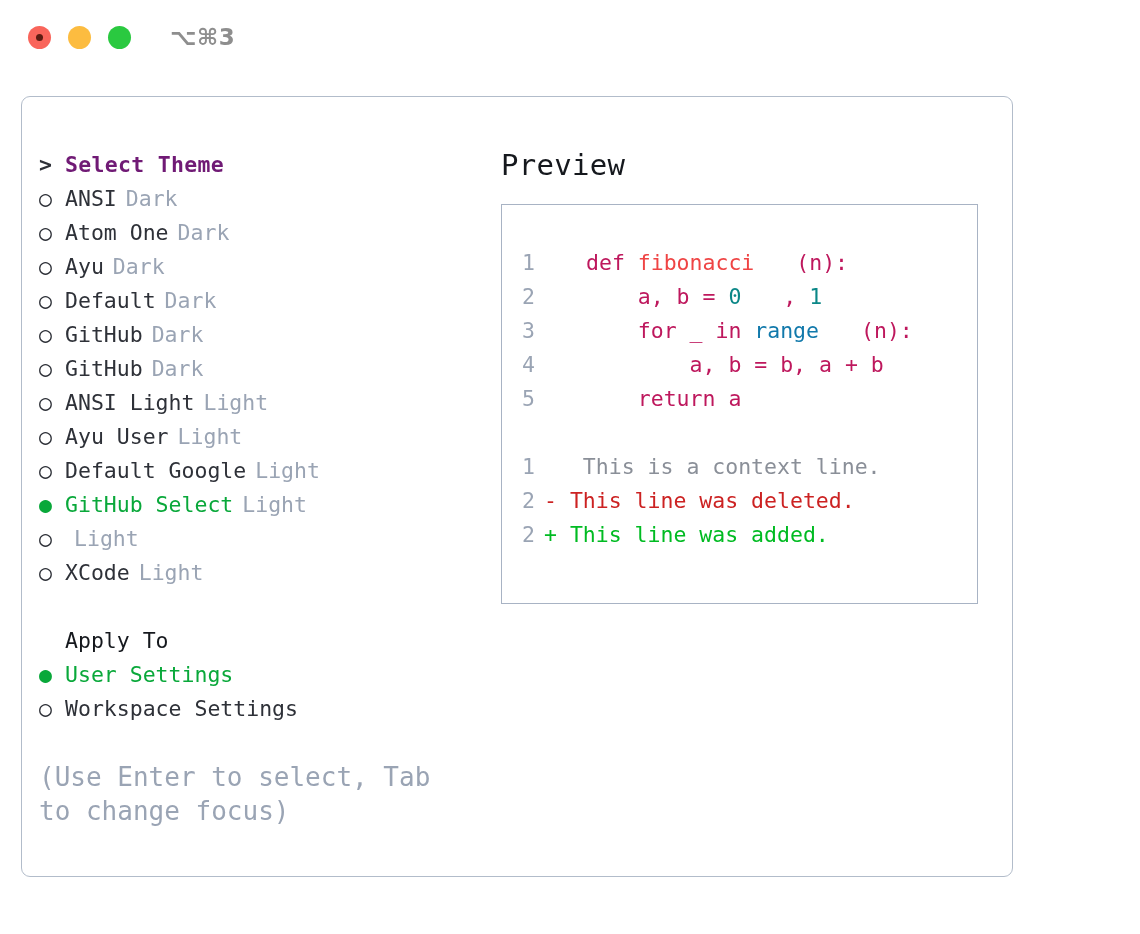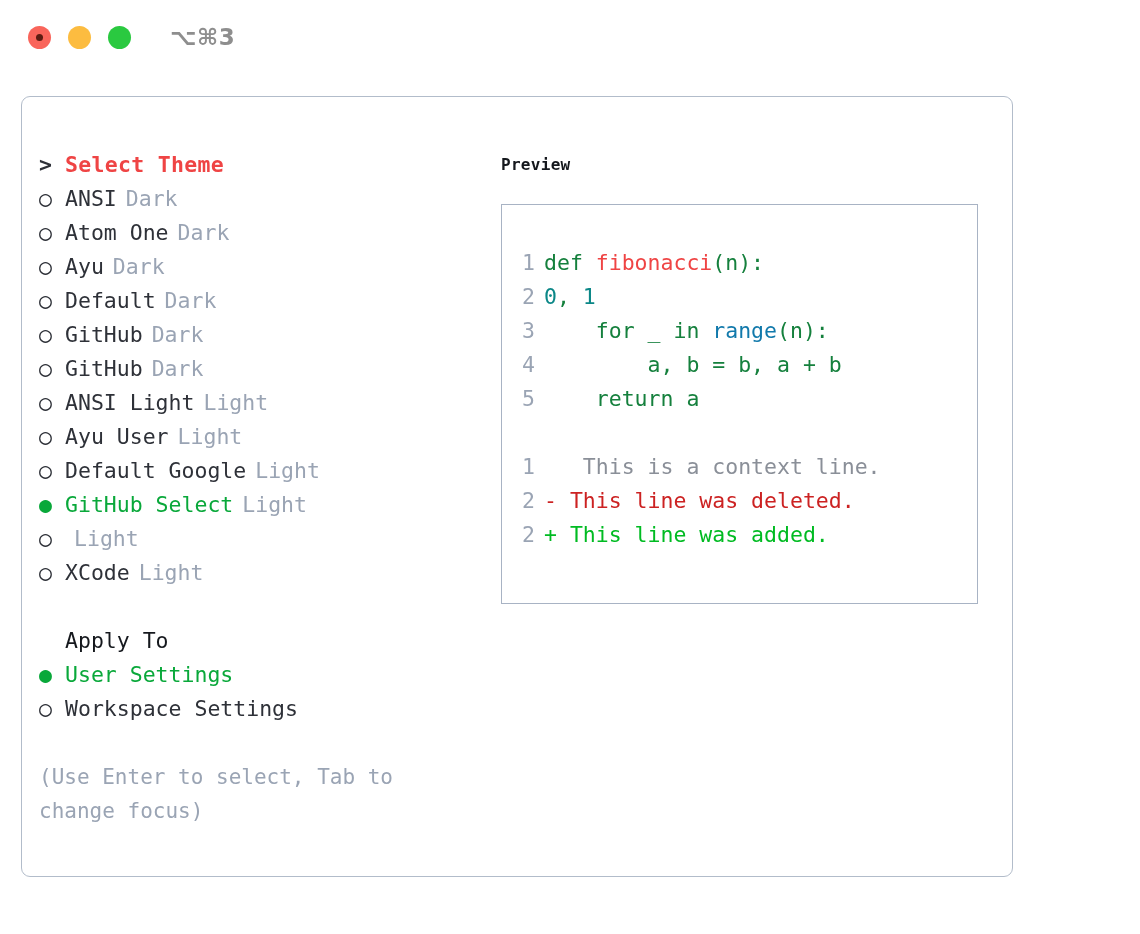--- a/index.html
+++ b/index.html
@@ -109,55 +109,55 @@
     flex: 0 0 26px;
     font-size: 21.5px;
     color: #2e3138;
   }
   .marker.caret { font-weight: bold; }
   .marker.filled { color: #09a83a; }
   .marker.blank { color: transparent; }
 
   .heading {
     font-weight: bold;
-    color: #ef4444;
+    color: #701a75;
     letter-spacing: 0.3px;
   }
   .theme-name { color: #2e3138; }
   .theme-name.selected { color: #09a83a; }
   .suffix {
     color: #9aa4b4;
     margin-left: 9px;
   }
   .label-apply {
     font-weight: normal;
     color: #15181d;
   }
 
   .spacer-sm { height: 34px; }
 
   .hint {
     margin-top: 34px;
     width: 400px;
-    font-size: 21px;
+    font-size: 26px;
     line-height: 34px;
     color: #9aa4b4;
   }
 
   
   .right-col {
     position: absolute;
     left: 479px;
     top: 51px;
     width: 490px;
   }
   .preview-title {
-    font-size: 16px;
+    font-size: 29px;
     line-height: 34px;
-    font-weight: bold;
+    font-weight: normal;
     color: #15181d;
     letter-spacing: 0.3px;
   }
   .preview-box {
     margin-top: 22px;
     width: 477px;
     height: 400px;
     border: 1.6px solid #a8b3c4;
     background: #ffffff;
     box-sizing: border-box;
@@ -173,21 +173,21 @@
   }
   .lineno {
     display: inline-block;
     width: 42px;
     flex: 0 0 42px;
     text-align: right;
     color: #9aa4b4;
     padding-right: 9px;
     box-sizing: border-box;
   }
-  .tok-plain { color: #15803d; }
+  .tok-plain { color: #be185d; margin-left: 42px; }
   .tok-func  { color: #ef4444; }
   .tok-num   { color: #0b8787; }
   .tok-call  { color: #1179ab; }
   .diff-ctx  { color: #8a8f98; }
   .diff-del  { color: #cc2222; }
   .diff-add  { color: #00bb22; }
   .code-gap  { height: 34px; }
 </style>
 </head>
 <body>
@@ -308,21 +308,21 @@
 
       <div class="preview-box">
 
         <div class="code-line">
           <span class="lineno">1</span>
           <span class="tok-plain">def </span><span class="tok-func">fibonacci</span><span class="tok-plain">(n):</span>
         </div>
 
         <div class="code-line">
           <span class="lineno">2</span>
-          <span class="tok-num">0</span><span class="tok-plain">, </span><span class="tok-num">1</span>
+          <span class="tok-plain">    a, b = </span><span class="tok-num">0</span><span class="tok-plain">, </span><span class="tok-num">1</span>
         </div>
 
         <div class="code-line">
           <span class="lineno">3</span>
           <span class="tok-plain">    for _ in </span><span class="tok-call">range</span><span class="tok-plain">(n):</span>
         </div>
 
         <div class="code-line">
           <span class="lineno">4</span>
           <span class="tok-plain">        a, b = b, a + b</span>

